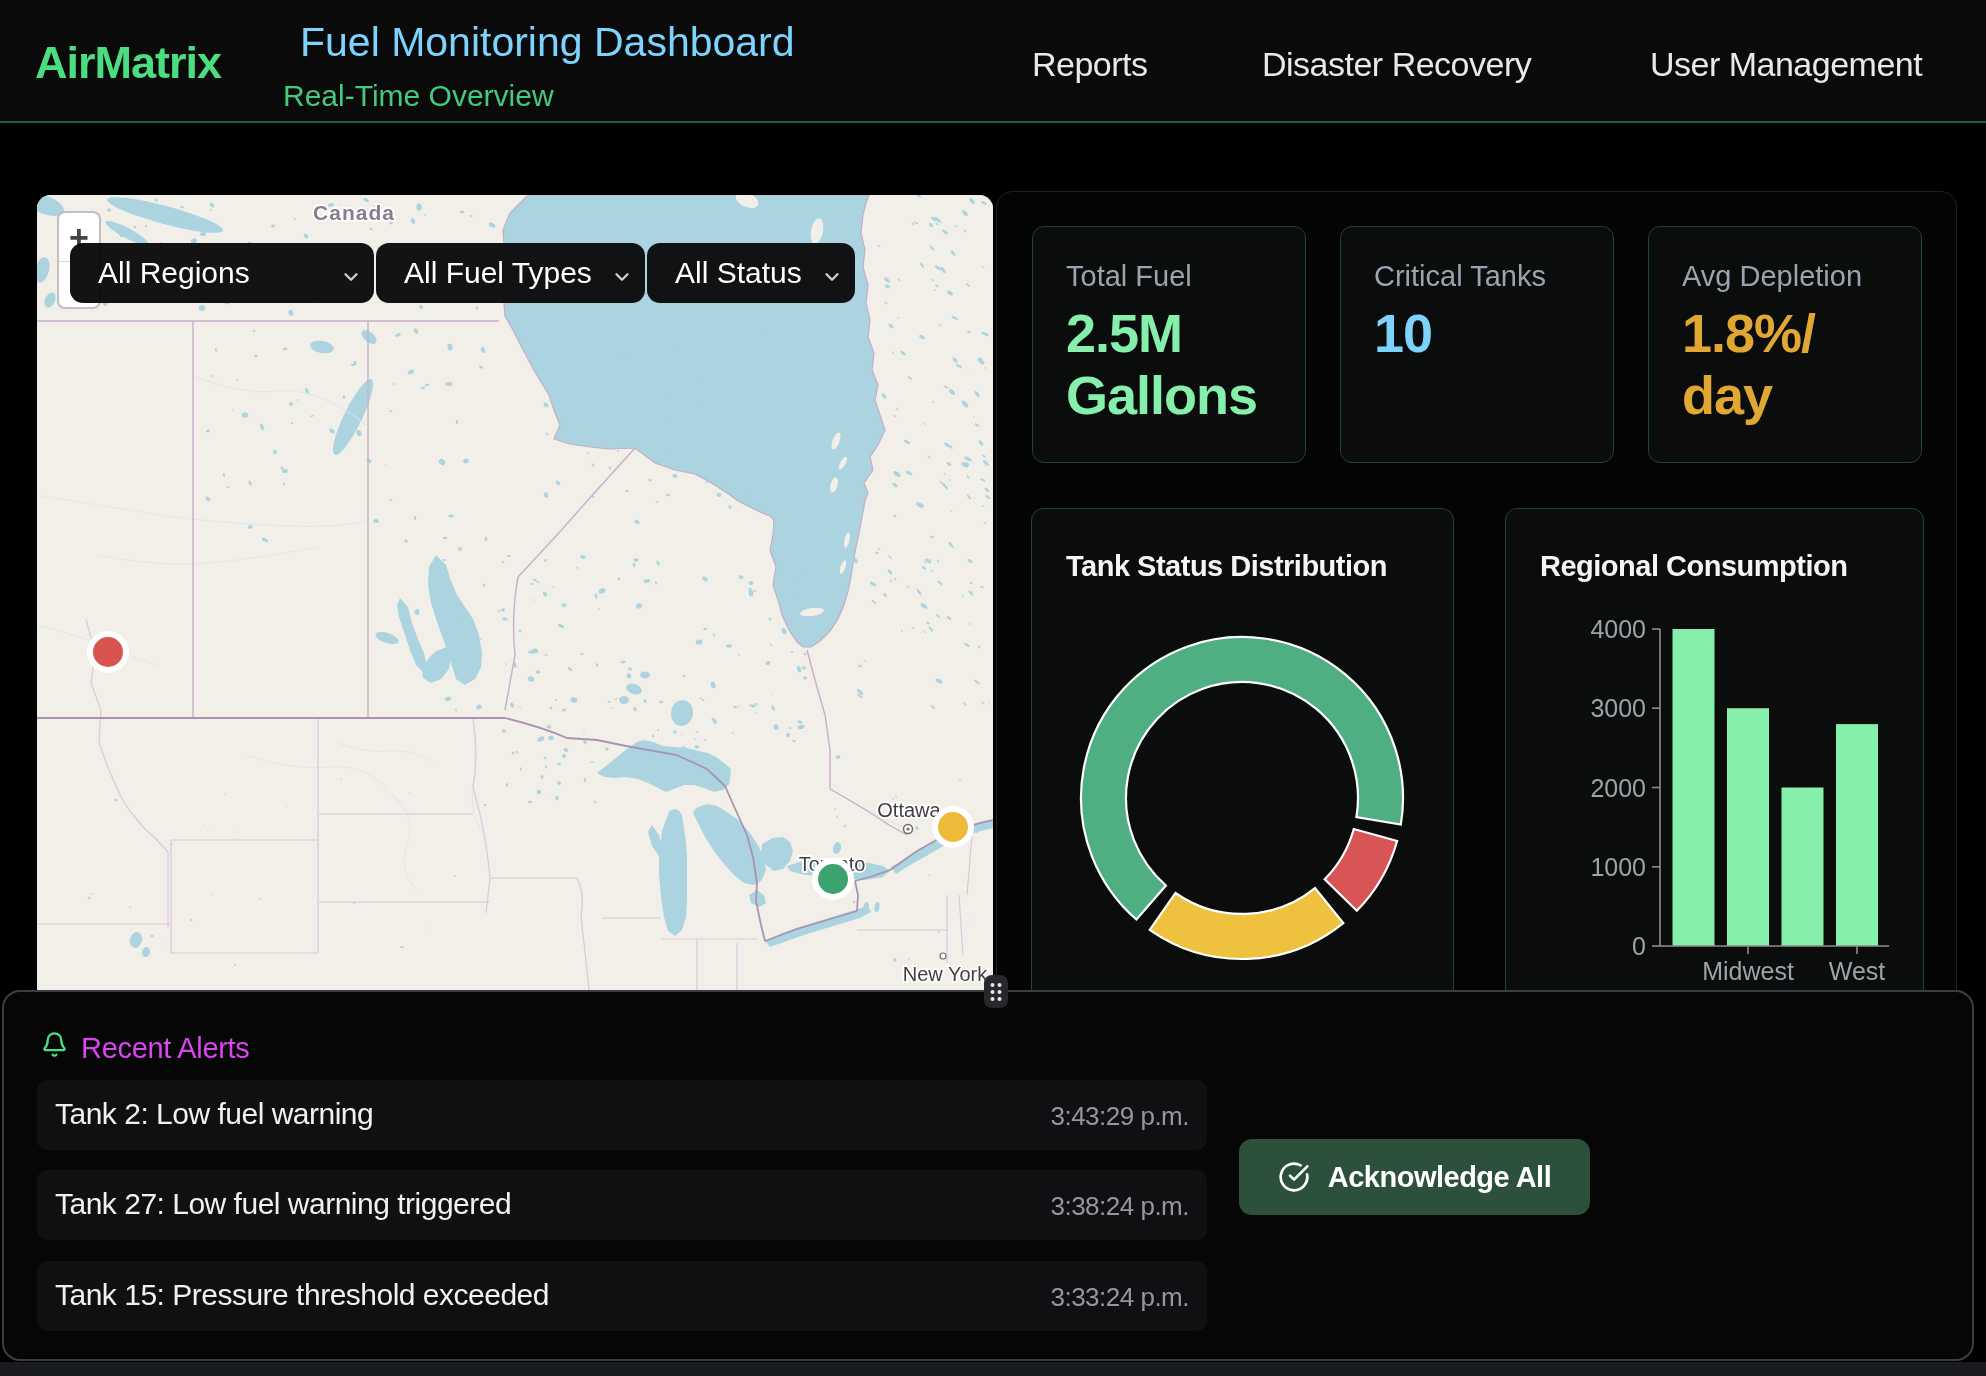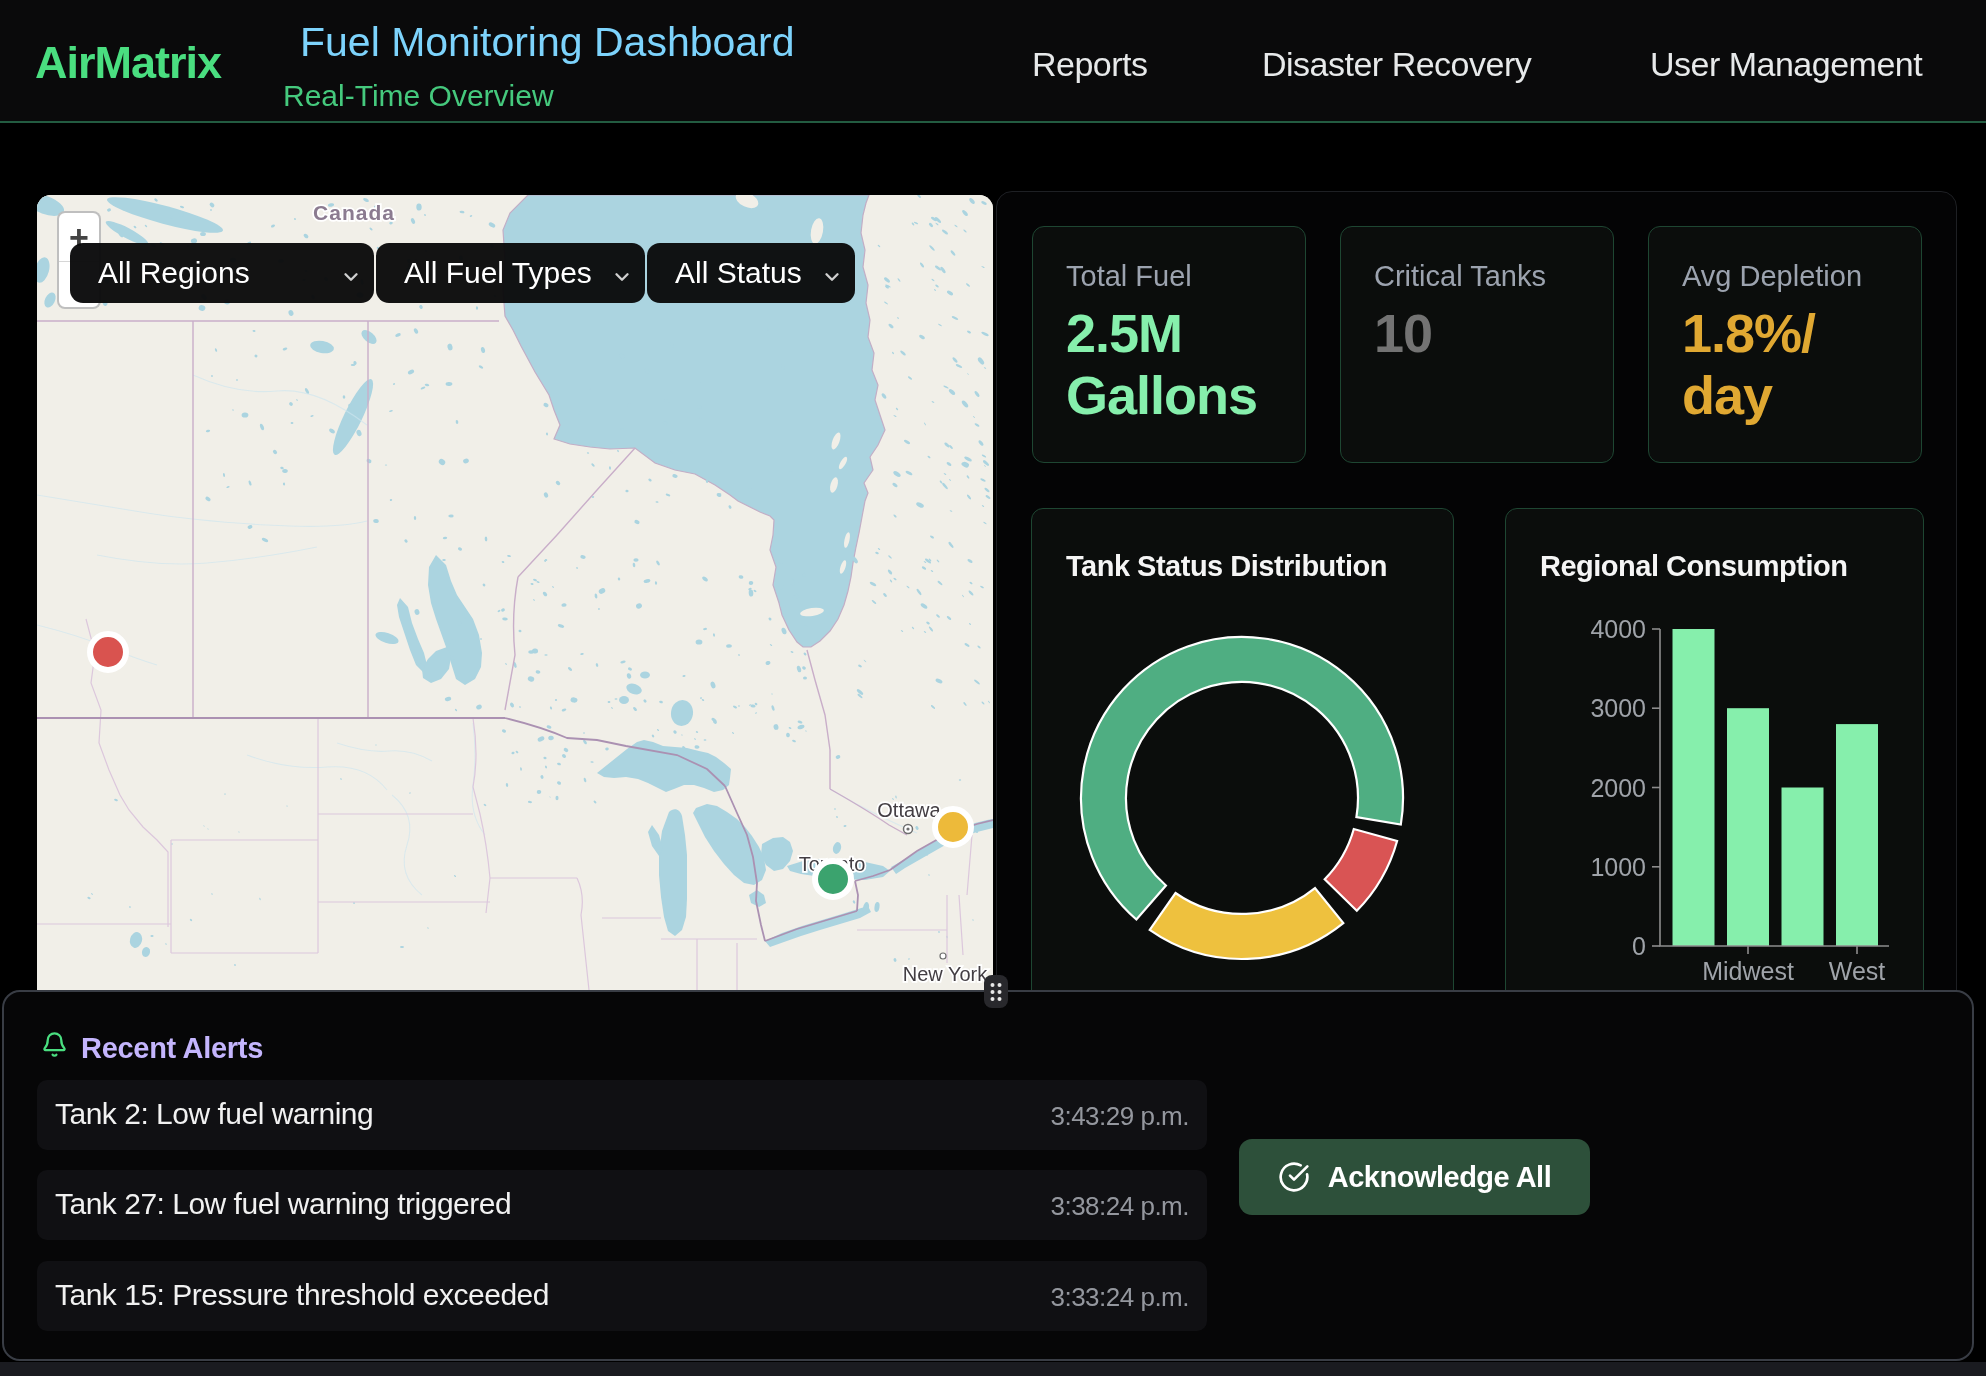--- a/index.html
+++ b/index.html
@@ -627,21 +627,21 @@
         <path d="m6 9 6 6 6-6"></path>
       </svg></div>
 </div>
 <div class="rpanel">
   <div class="scard" style="left:35px">
       <div class="slabel">Total Fuel</div>
       <div class="sval" style="color:#86efac">2.5M Gallons</div>
     </div>
   <div class="scard" style="left:343px">
       <div class="slabel">Critical Tanks</div>
-      <div class="sval" style="color:#737373">10</div>
+      <div class="sval" style="color:#7dd3fc">10</div>
     </div>
   <div class="scard" style="left:651px">
       <div class="slabel">Avg Depletion</div>
       <div class="sval" style="color:#e0a832">1.8%/ day</div>
     </div>
   <div class="ccard" style="left:34px;width:423px"><div class="ctitle">Tank Status Distribution</div><svg width="423" height="483" viewBox="0 0 423 483" xmlns="http://www.w3.org/2000/svg">
         <path d="M104.4 410.5 A161 161 0 1 1 368.8 315.6 L324.4 308.1 A116 116 0 1 0 133.9 376.5 Z" fill="#4fae82" stroke="#ffffff" stroke-width="2.2"></path>
         <path d="M365.1 332.0 A161 161 0 0 1 324.8 401.8 L292.7 370.3 A116 116 0 0 0 321.8 320.0 Z" fill="#d95454" stroke="#ffffff" stroke-width="2.2"></path>
         <path d="M311.3 414.1 A161 161 0 0 1 117.7 420.9 L143.5 384.0 A116 116 0 0 0 283.0 379.1 Z" fill="#eec13e" stroke="#ffffff" stroke-width="2.2"></path>
       </svg></div>
@@ -669,21 +669,21 @@
           <text x="242" y="471" text-anchor="middle">Midwest</text>
           <text x="351" y="471" text-anchor="middle">West</text>
         </g>
       </svg></div>
 </div>
 <div class="alerts">
   <div style="position:absolute;left:37px;top:39px"><svg width="27" height="27" viewBox="0 0 24 24" fill="none" stroke="#4ade80" stroke-width="2" stroke-linecap="round" stroke-linejoin="round">
         <path d="M10.268 21a2 2 0 0 0 3.464 0"></path>
         <path d="M3.262 15.326A1 1 0 0 0 4 17h16a1 1 0 0 0 .74-1.673C19.41 13.956 18 12.499 18 8A6 6 0 0 0 6 8c0 4.499-1.41 5.956-2.73 7.326"></path>
       </svg></div>
-  <div style="position:absolute;left:77px;top:40px;font-size:29px;font-weight:bold;letter-spacing:-0.3px;color:#c4b5fd">Recent Alerts</div>
+  <div style="position:absolute;left:77px;top:40px;font-size:29px;font-weight:normal;letter-spacing:-0.3px;color:#d946ef">Recent Alerts</div>
   <div class="arow" style="top:88px">
       <span class="t">Tank 2: Low fuel warning</span>
       <span class="tm">3:43:29 p.m.</span>
     </div>
   <div class="arow" style="top:178px">
       <span class="t">Tank 27: Low fuel warning triggered</span>
       <span class="tm">3:38:24 p.m.</span>
     </div>
   <div class="arow" style="top:269px">
       <span class="t">Tank 15: Pressure threshold exceeded</span>

